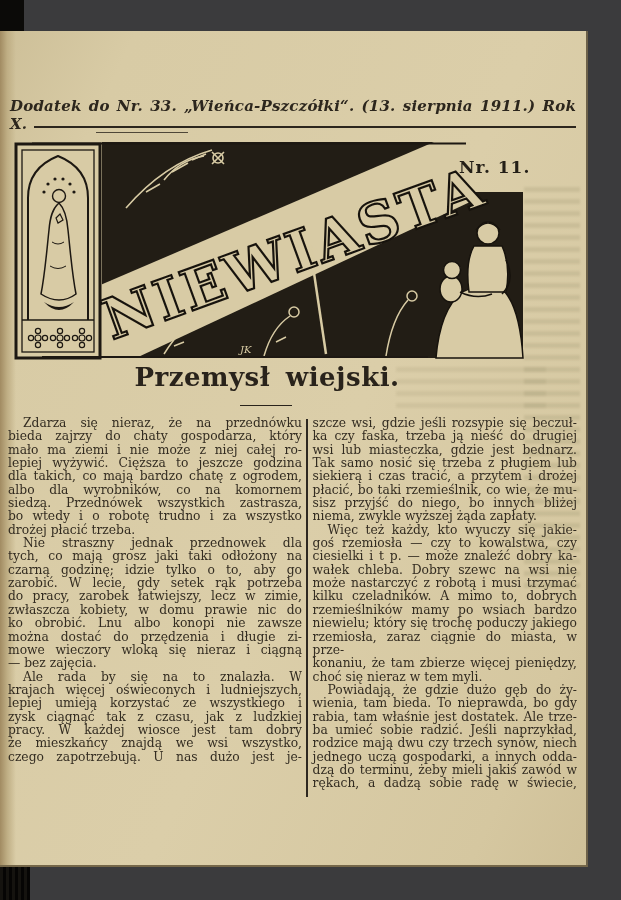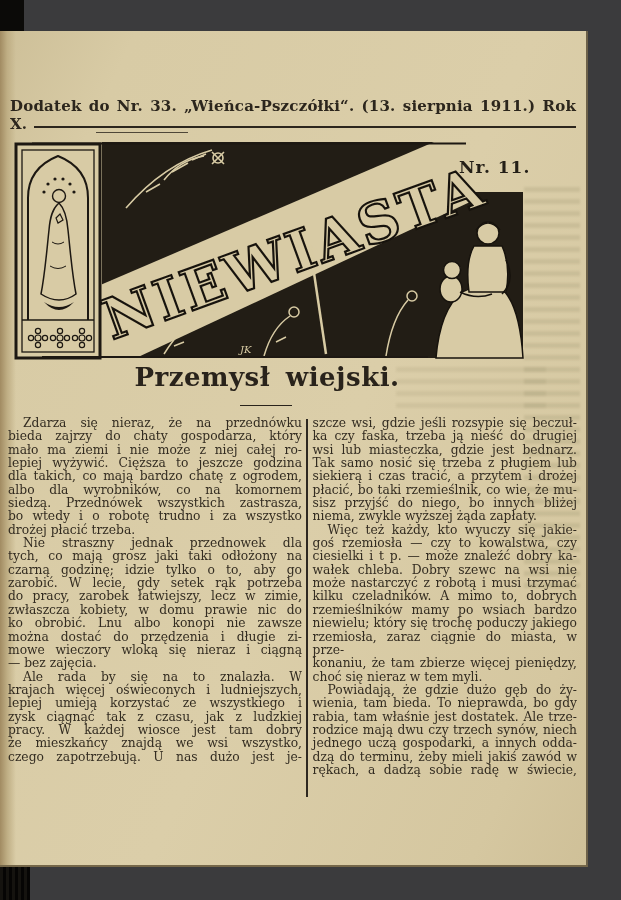--- a/index.html
+++ b/index.html
@@ -13,21 +13,21 @@
   .paper{position:absolute;left:0;top:31px;width:588px;height:836px;
          background:linear-gradient(115deg,#cdbf98 0%,#d8cba5 14%,#dbcea9 55%,#d5c7a0 88%,#cfc098 100%);
          border-right:2px solid #6d6149;border-bottom:2px solid #756749;box-sizing:border-box;
          color:#322b21;}
   .spine{position:absolute;left:0;top:0;width:16px;height:100%;
          background:linear-gradient(90deg,#a18b62 0%,#bfae84 45%,rgba(216,203,165,0) 100%);
          pointer-events:none;}
   
   .hdr{position:absolute;left:10px;top:66px;width:566px;
        font-weight:bold;font-size:15px;letter-spacing:.2px;
-       text-align:justify;text-align-last:justify;white-space:normal;color:#2c261d;}
+       text-align:justify;text-align-last:justify;white-space:normal;color:#2c261d;font-style:italic;}
   .hdr-rule{position:absolute;left:34px;top:95px;width:542px;height:3px;
             border-top:2.5px solid #2c261d;}
   .hdr-rule2{position:absolute;left:96px;top:101px;width:92px;height:0;
              border-top:1.5px solid #2c261d;opacity:.8;}
   
   .masthead{position:absolute;left:14px;top:111px;width:540px;height:218px;}
   .issue-no{position:absolute;left:459px;top:126px;font-weight:bold;font-size:17px;
             letter-spacing:1px;color:#241f17;}
   
   .title{position:absolute;left:0;top:331px;width:534px;text-align:center;
@@ -210,20 +210,21 @@
           <div class="tl">może nastarczyć z robotą i musi trzymać</div>
           <div class="tl">kilku czeladników. A mimo to, dobrych</div>
           <div class="tl">rzemieślników mamy po wsiach bardzo</div>
           <div class="tl">niewielu; który się trochę poduczy jakiego</div>
           <div class="tl">rzemiosła, zaraz ciągnie do miasta, w prze-</div>
           <div class="tl">konaniu, że tam zbierze więcej pieniędzy,</div>
           <div class="tl rag">choć się nieraz w tem myli.</div>
           <div class="tl ind">Powiadają, że gdzie dużo gęb do ży-</div>
           <div class="tl">wienia, tam bieda. To nieprawda, bo gdy</div>
           <div class="tl">rabia, tam właśnie jest dostatek. Ale trze-</div>
+          <div class="tl">ba umieć sobie radzić. Jeśli naprzykład,</div>
           <div class="tl">rodzice mają dwu czy trzech synów, niech</div>
           <div class="tl">jednego uczą gospodarki, a innych odda-</div>
           <div class="tl">dzą do terminu, żeby mieli jakiś zawód w</div>
           <div class="tl">rękach, a dadzą sobie radę w świecie,</div>
         </div>
     </div>
 
     <div class="bleed b1"></div>
     <div class="bleed b2"></div>
   </div>

